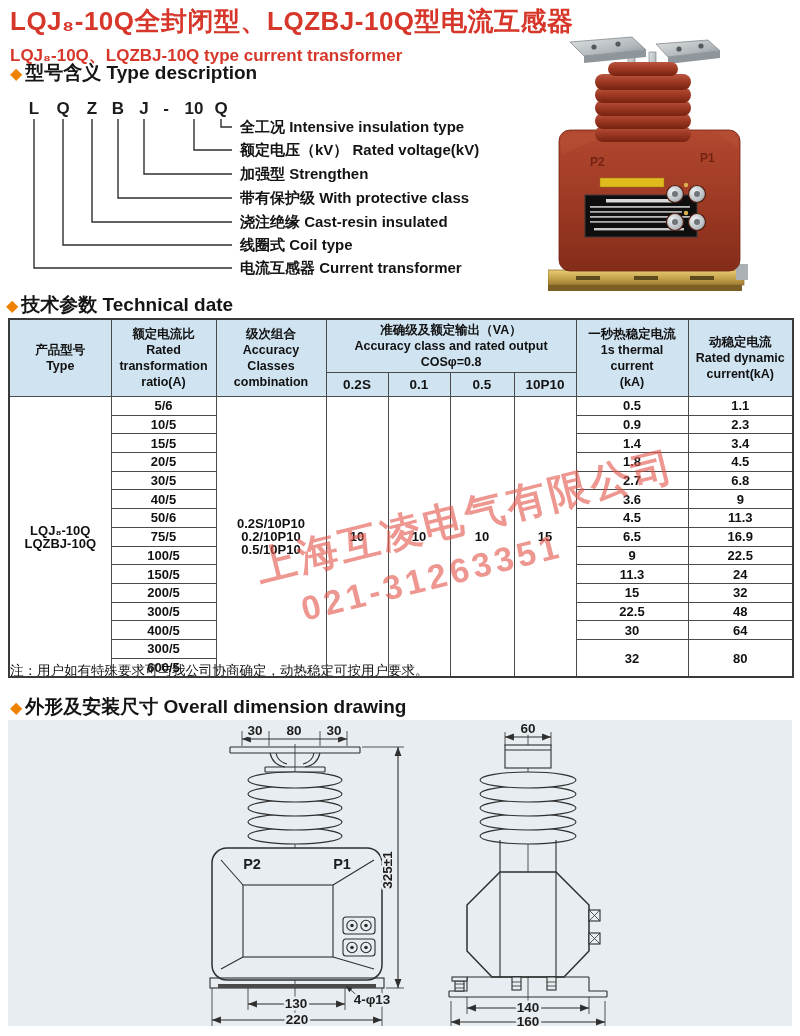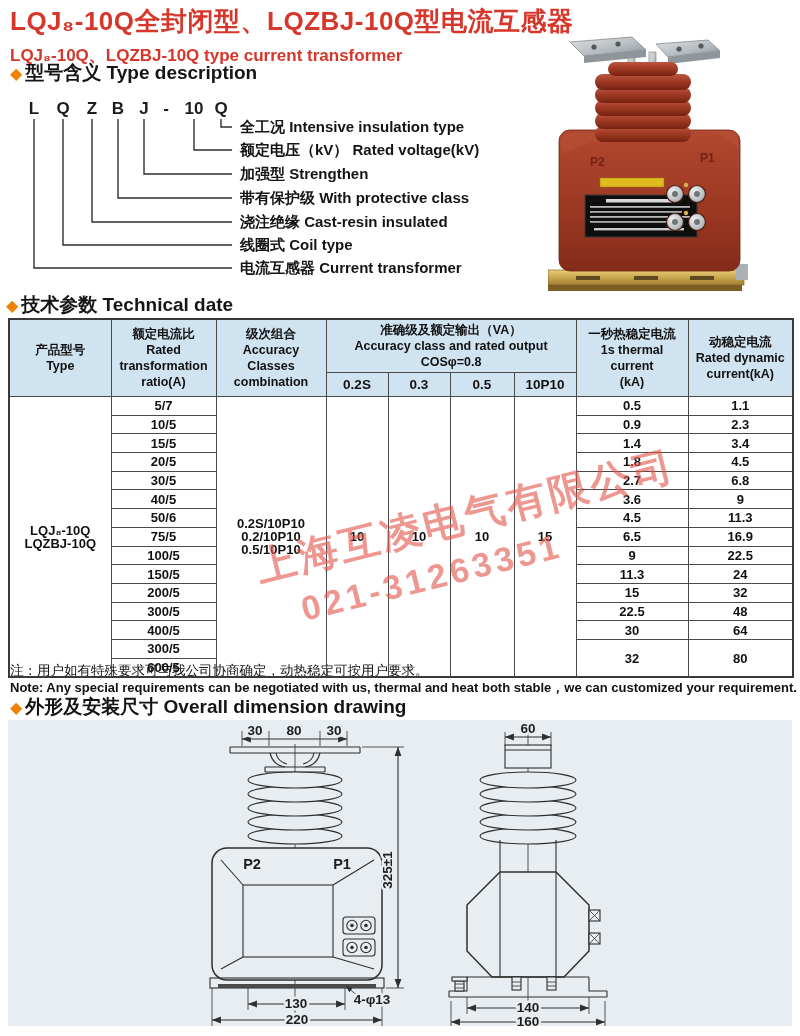--- a/index.html
+++ b/index.html
@@ -223,30 +223,30 @@
 COSφ=0.8</th>
       <th rowspan="2">一秒热稳定电流
 1s thermal current
 (kA)</th>
       <th rowspan="2">动稳定电流
 Rated dynamic
 current(kA)</th>
     </tr>
     <tr class="h2">
       <th>0.2S</th>
-      <th>0.3</th>
+      <th>0.1</th>
       <th>0.5</th>
       <th>10P10</th>
     </tr>
   </thead>
   <tbody>
       <tr>
         <td class="pre type-cell" rowspan="15">LQJ₈-10Q
 LQZBJ-10Q</td>
-        <td class="ratio-cell">5/7</td>
+        <td class="ratio-cell">5/6</td>
         <td class="pre acc-cell" rowspan="15">0.2S/10P10
 0.2/10P10
 0.5/10P10</td>
         <td class="out-cell" rowspan="15">10</td>
         <td class="out-cell" rowspan="15">10</td>
         <td class="out-cell" rowspan="15">10</td>
         <td class="out-cell" rowspan="15">15</td>
         <td class="num-cell">0.5</td>
         <td class="num-cell">1.1</td>
       </tr>
@@ -321,21 +321,20 @@
     </tbody>
 </table>
 
 <div class="abs watermark">
   <div class="wl1">上海互凌电气有限公司</div>
   <div class="wl2">021-31263351</div>
 </div>
 
 <div class="abs notes">
   <div class="note-cn">注：用户如有特殊要求可与我公司协商确定，动热稳定可按用户要求。</div>
-  <div class="note-en">Note: Any special requirements can be negotiated with us, thermal and heat both stable，we can customized your requirement.</div>
 </div>
 
 <div class="abs sec-head sec3">
   <span class="diamond">◆</span><span>外形及安装尺寸 Overall dimension drawing</span>
 </div>
 
 <div class="abs drawing-bg">
 <svg width="784" height="306" viewBox="0 0 784 306">
   <defs>
     <marker id="ar" viewBox="0 0 10 10" refX="9" refY="5" markerWidth="9" markerHeight="9" orient="auto-start-reverse">

